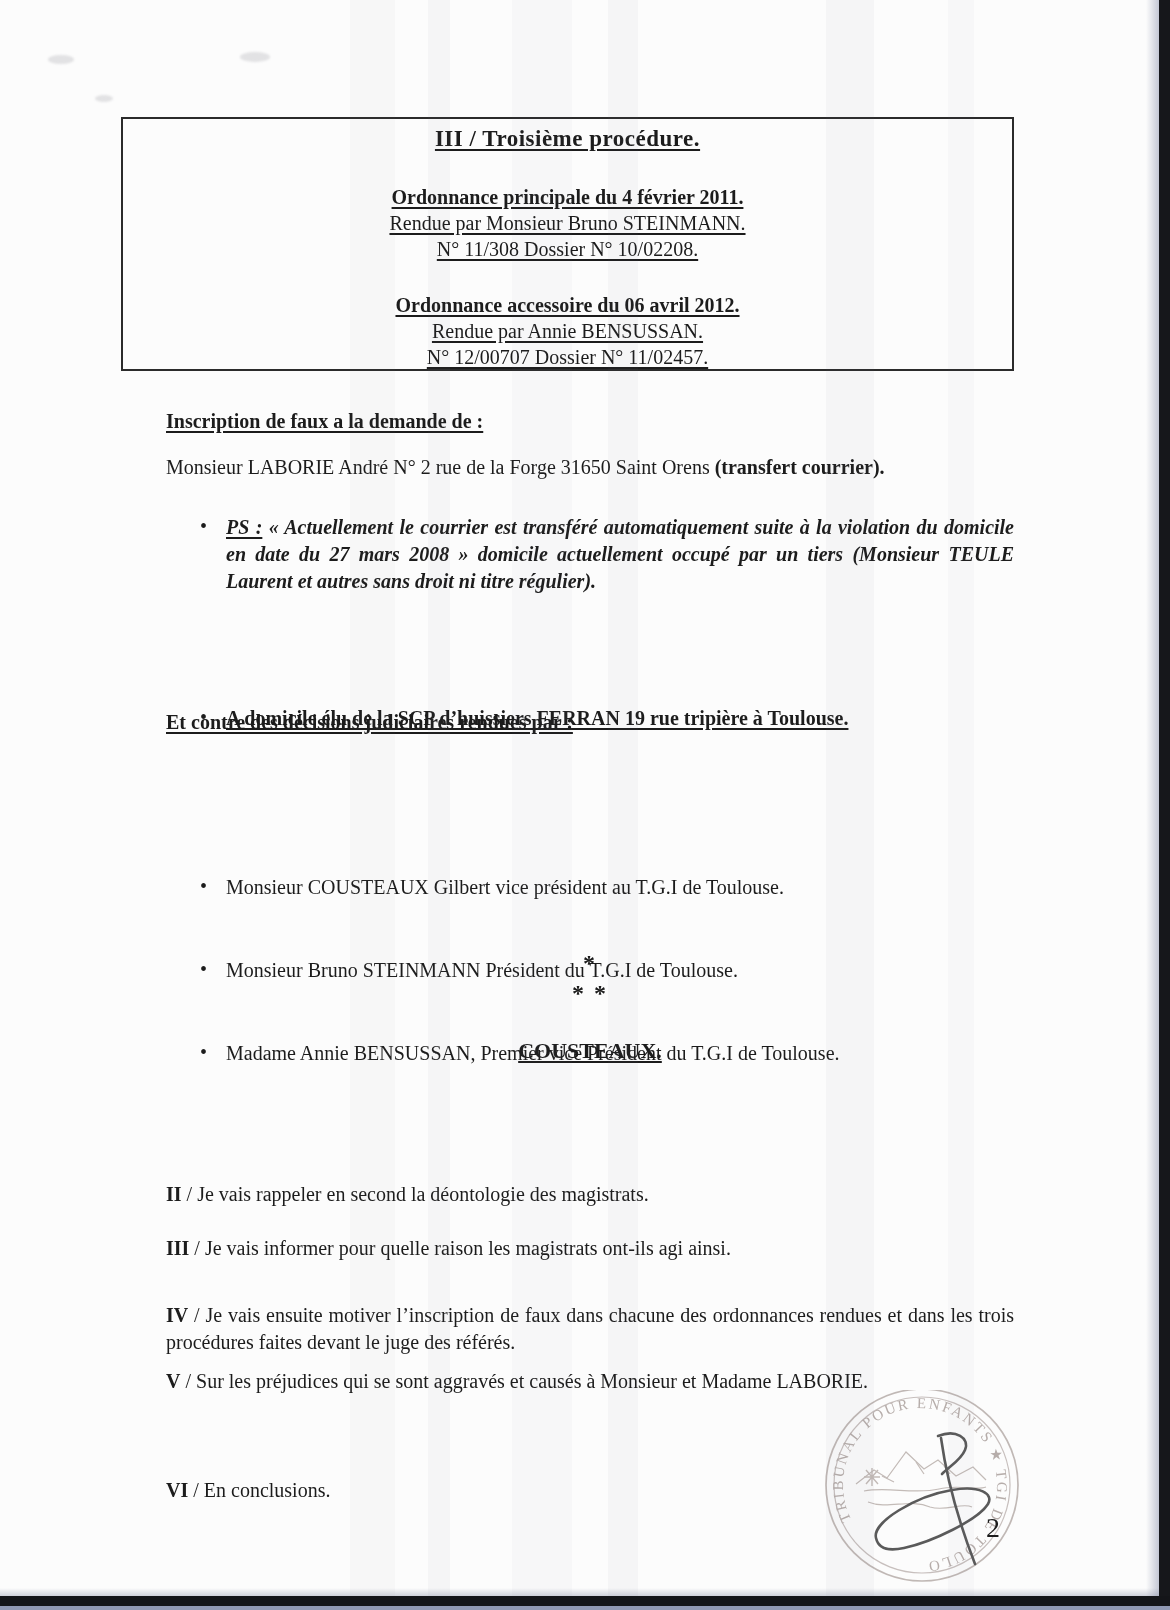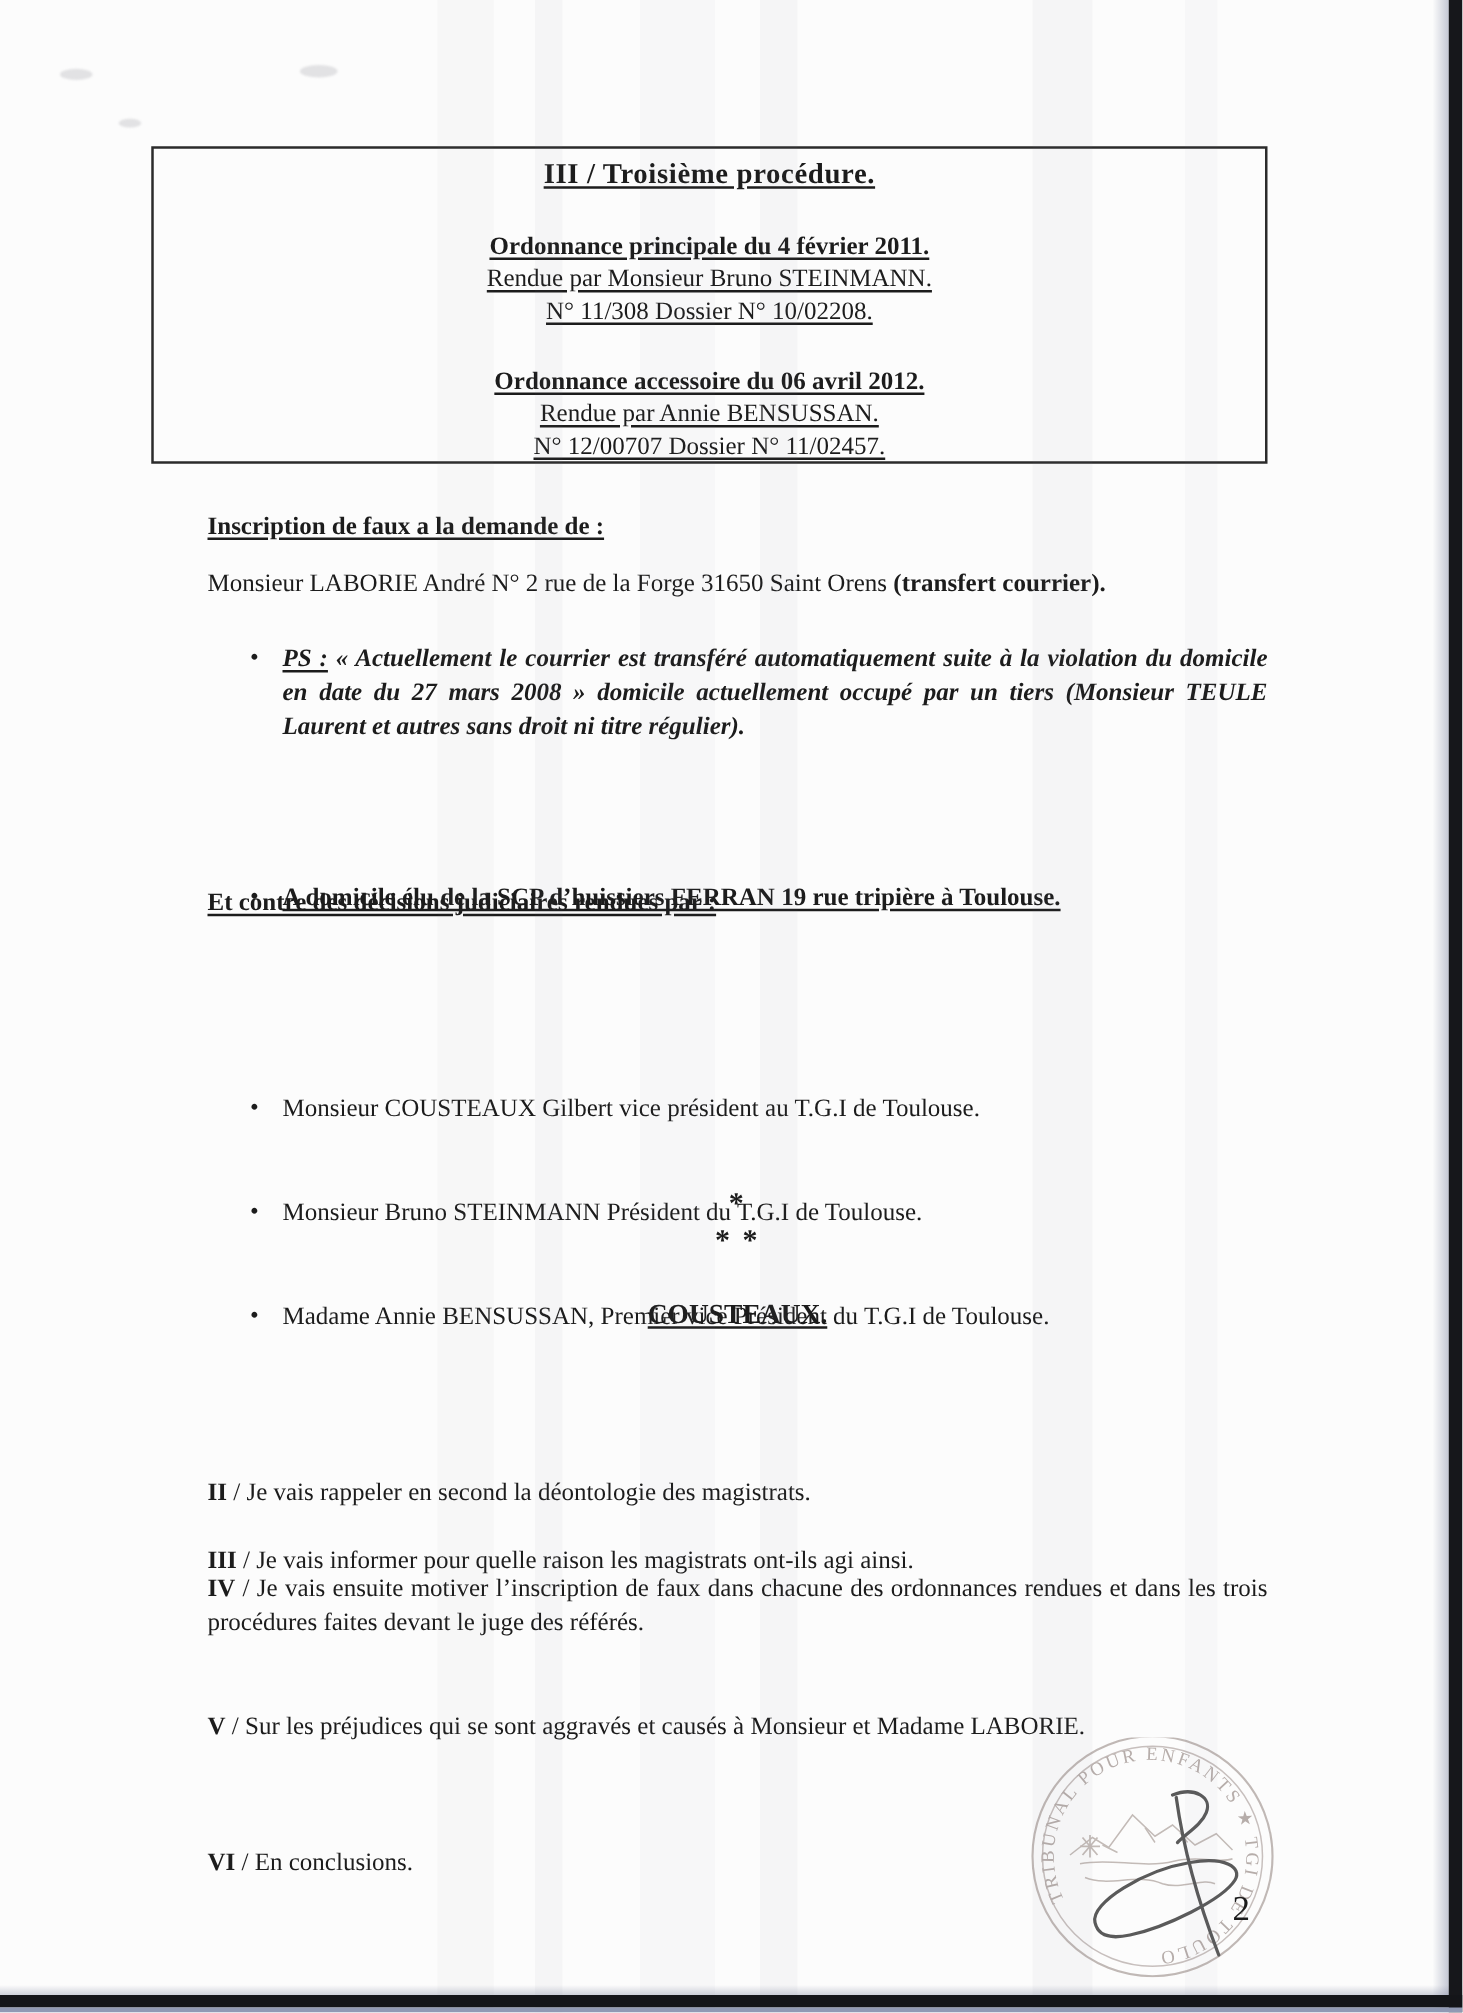--- a/index.html
+++ b/index.html
@@ -118,21 +118,21 @@
   <div class="blk center" style="top:1037px;">
     <span class="heading-ul preamb-title">COUSTEAUX.</span>
   </div>
 
   <div class="blk" style="top:1181px;">
     <span class="roman">II</span><span> / Je vais rappeler en second la déontologie des magistrats.</span>
   </div>
   <div class="blk" style="top:1235px;">
     <span class="roman">III</span><span> / Je vais informer pour quelle raison les magistrats ont-ils agi ainsi.</span>
   </div>
-  <div class="blk justify" style="top:1258px;">
+  <div class="blk justify" style="top:1302px;">
     <span class="roman">IV</span><span> / Je vais ensuite motiver l’inscription de faux dans chacune des ordonnances rendues et dans les trois procédures faites devant le juge des référés.</span>
   </div>
   <div class="blk" style="top:1368px;">
     <span class="roman">V</span><span> /  Sur les préjudices qui se sont aggravés et causés à Monsieur et Madame LABORIE.</span>
   </div>
   <div class="blk" style="top:1477px;">
     <span class="roman">VI</span><span> / En conclusions.</span>
   </div>
 
   <div class="stamp-wrap">

